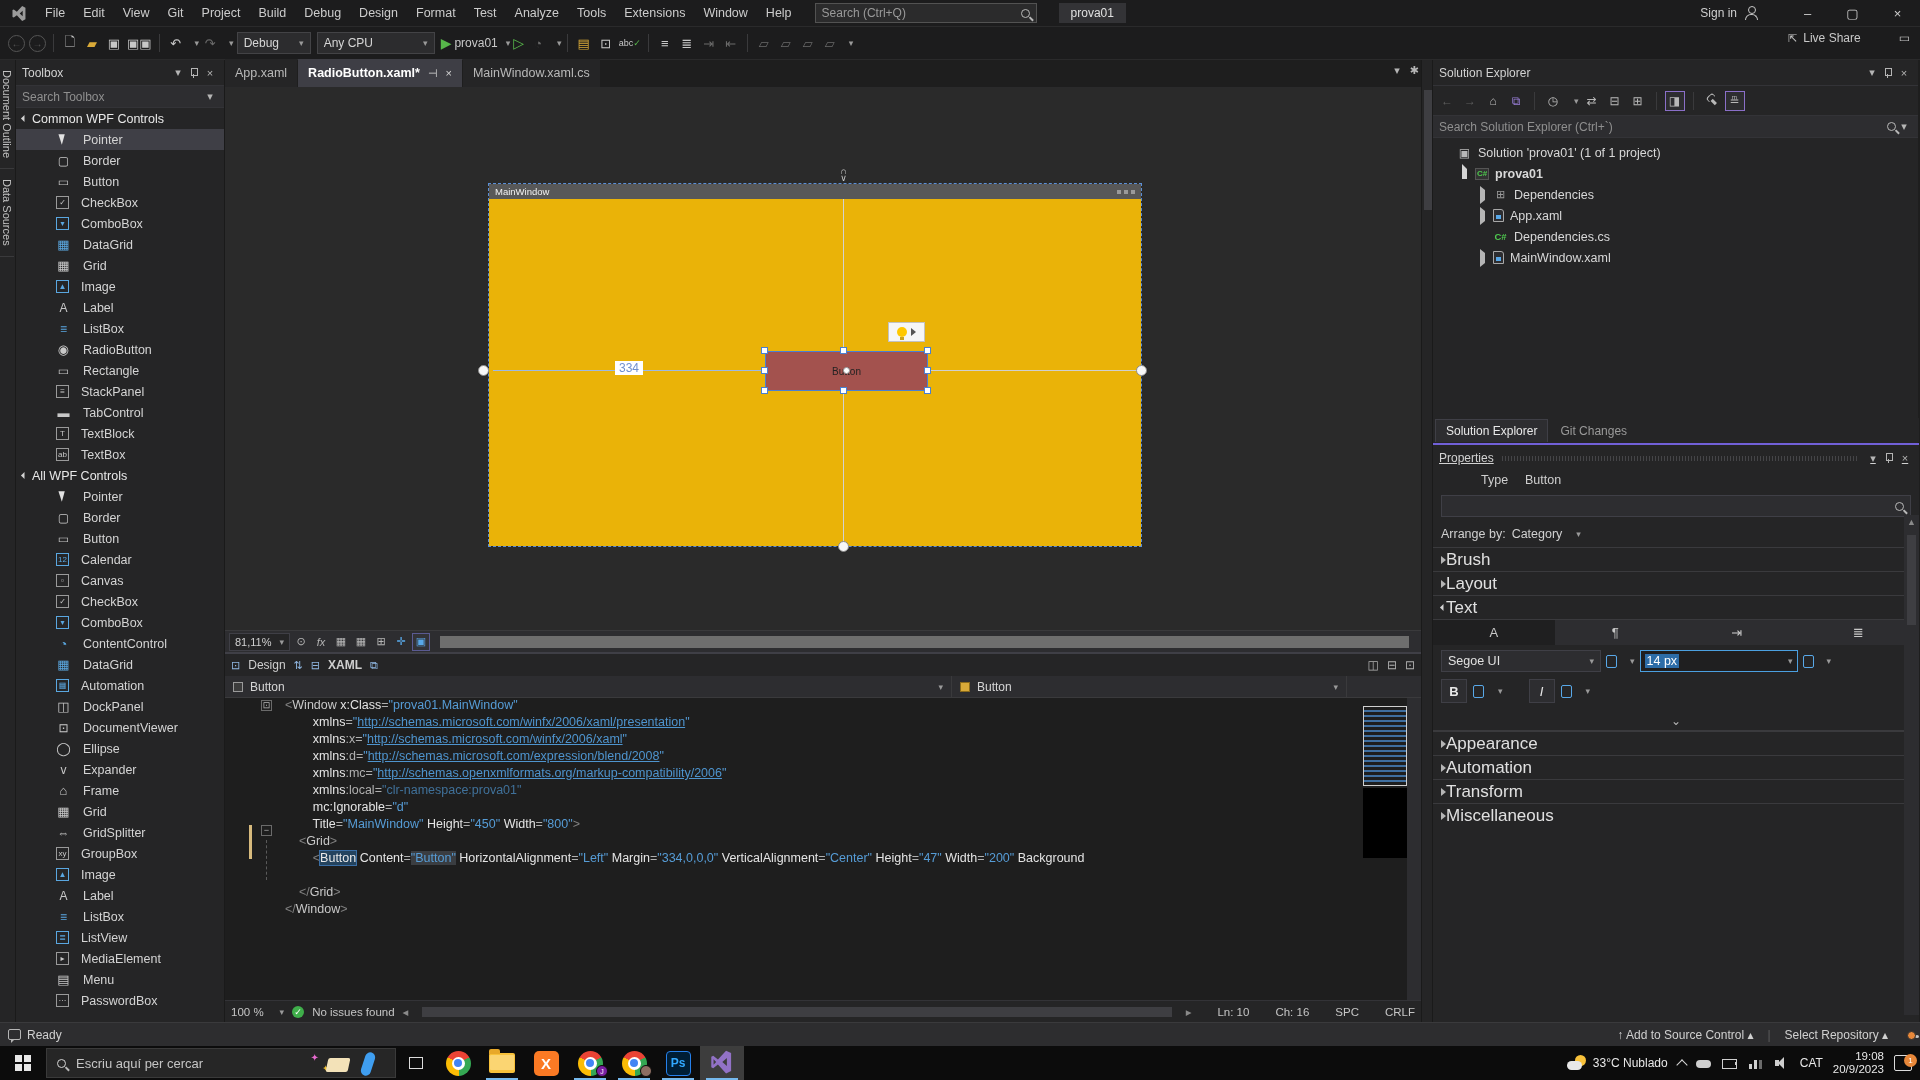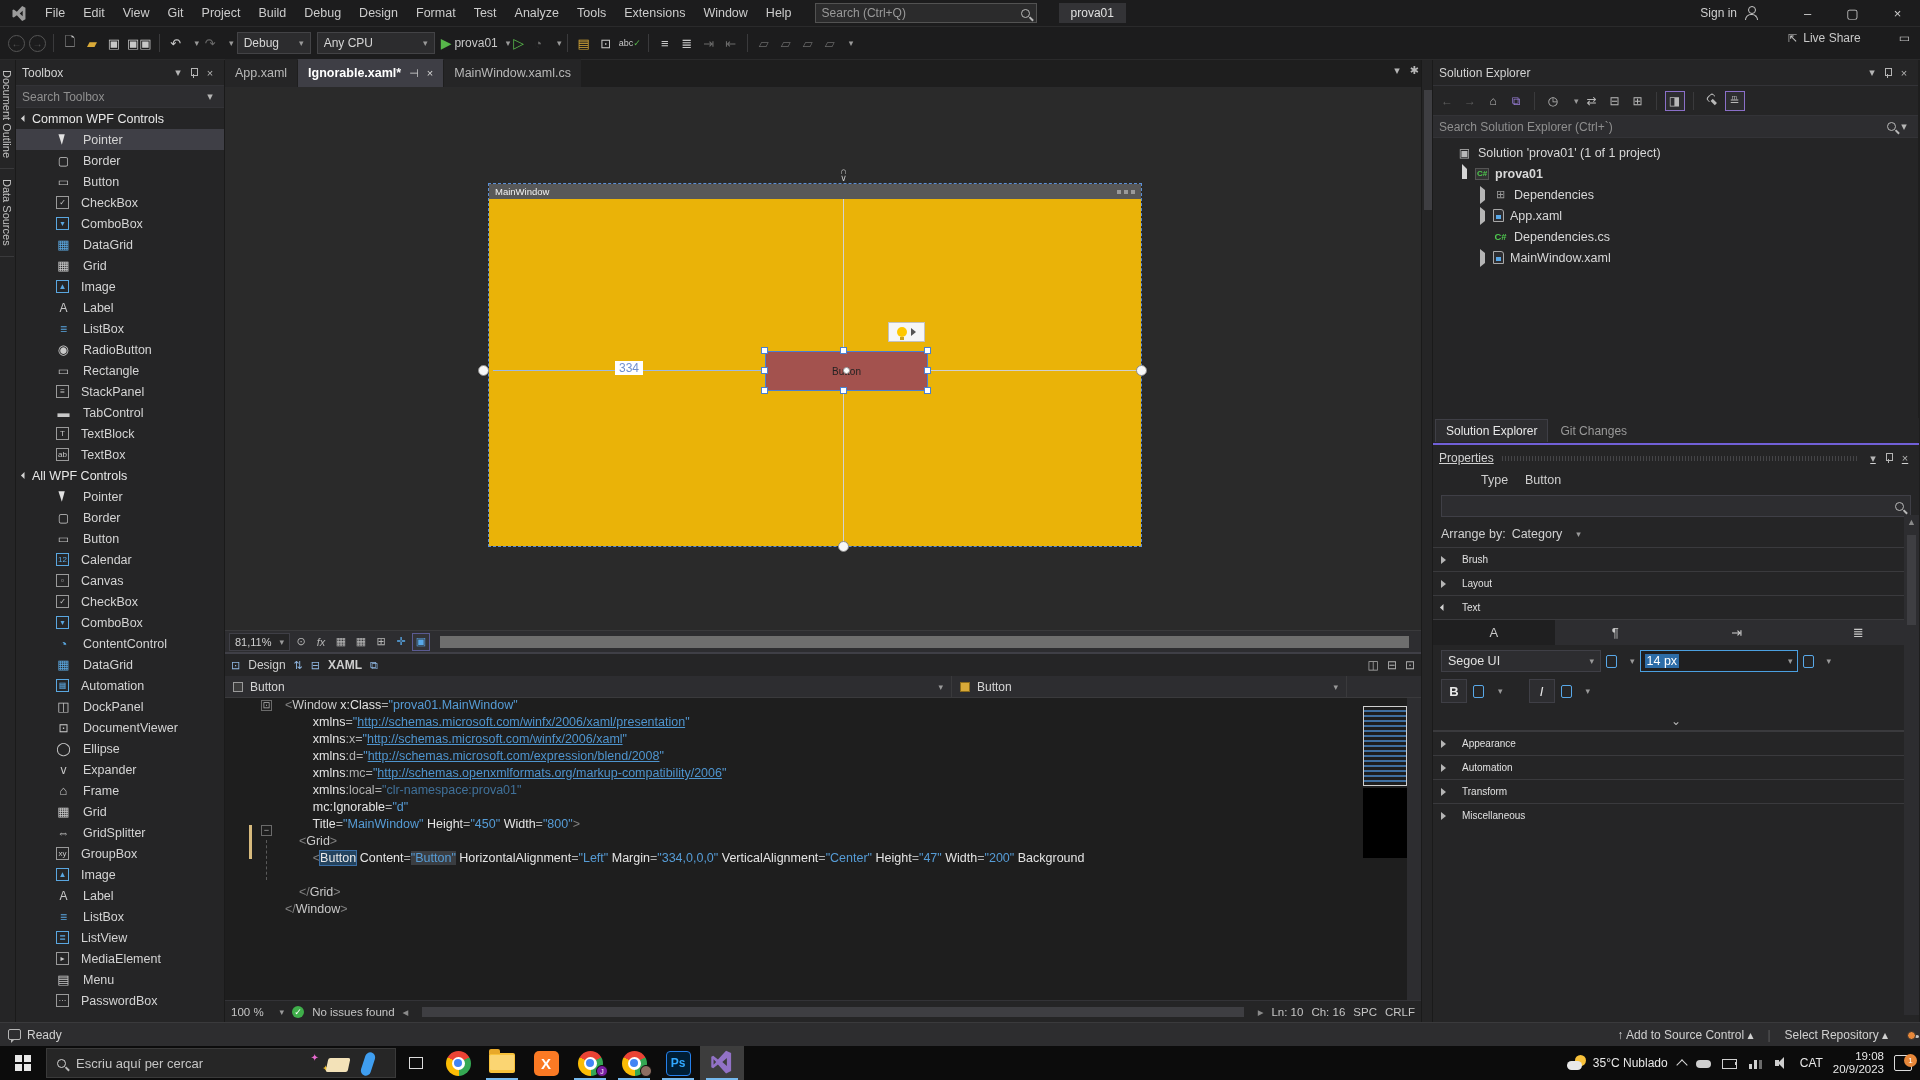--- a/index.html
+++ b/index.html
@@ -118,21 +118,21 @@
   .fold{position:absolute;left:36px;width:11px;height:11px;border:1px solid #6a6a6a;color:#b5b5b5;font-size:9px;line-height:9px;text-align:center;background:#1e1e1e;}
   .foldline{position:absolute;left:41px;top:142px;width:1px;height:40px;border-left:1px dashed #5a5a5a;}
   #minimap{position:absolute;right:14px;top:8px;width:44px;height:230px;}
   #minimap .th{width:44px;height:80px;border:1px solid #d0d0d0;background:repeating-linear-gradient(180deg,#1e1e1e 0 3px,#3f6fa0 3px 5px);}
   #minimap .blk{width:44px;height:70px;background:#000;margin-top:2px;}
   #vrail{position:absolute;right:0;top:0;width:14px;height:302px;background:#2d2d30;}
   
   #estatus{position:absolute;left:0;top:940px;width:1196px;height:22px;background:#252526;border-top:1px solid #333337;display:flex;align-items:center;padding:0 6px;font-size:11.5px;color:#c5c5c5;gap:8px;}
   .okdot{width:12px;height:12px;border-radius:50%;background:#3fae4a;color:#fff;font-size:9px;display:flex;align-items:center;justify-content:center;}
   #hsc{flex:1;height:10px;background:#3e3e42;margin:0 6px;}
-  .est{}
+  .est{margin-left:18px;}
   
   #crail{position:absolute;left:1196px;top:0;width:13px;height:962px;background:#252526;border-left:1px solid #1a1a1a;}
   #crail .thumb{position:absolute;left:2px;top:30px;width:9px;height:120px;background:#3e3e42;}
   
   #right{position:absolute;left:1432px;top:0;width:486px;height:962px;background:#252526;border-left:1px solid #1a1a1a;}
   #se-toolbar{height:30px;display:flex;align-items:center;padding:0 4px;gap:3px;border-bottom:1px solid #333337;}
   .sei{width:20px;height:20px;display:flex;align-items:center;justify-content:center;color:#b8b8b8;font-size:12px;}
   .sei.dim{color:#5f5f5f;}
   .sei.framed{border:1px solid #8a6fc8;background:#2d2d30;}
   .sei.purple{color:#9a7fd8;}
@@ -163,21 +163,21 @@
   .bigbtn-ic::after{content:"";position:absolute;right:-2px;bottom:-3px;border-left:6px solid #e0e0e0;border-top:2px solid transparent;border-bottom:8px solid transparent;transform:rotate(-18deg);}
   .plabel{color:#cfcfcf;font-size:12.5px;width:36px;}
   #name-input{flex:1;height:22px;background:#2d2d30;border:1px solid #3f3f46;color:#e0e0e0;font-size:12.5px;display:flex;align-items:center;padding:0 6px;}
   .sqbtn{width:24px;height:24px;border:1px solid #3f3f46;display:flex;align-items:center;justify-content:center;background:#2d2d30;}
   .sqbtn.sel{border-color:#8a6fc8;}
   .bolt{color:#c8c8c8;font-size:12px;}
   #prow-type{display:flex;align-items:center;padding:2px 8px 6px 48px;gap:8px;font-size:12.5px;color:#cfcfcf;}
   #psearch{margin:2px 8px;height:22px;background:#2d2d30;border:1px solid #3f3f46;display:flex;align-items:center;padding:0 6px;}
   #psearch .sp{flex:1;}
   #arrange{padding:8px 8px 6px 8px;font-size:12.5px;color:#d0d0d0;display:flex;gap:6px;align-items:center;}
-  .psec{height:24px;display:flex;align-items:center;gap:16px;padding-left:8px;border-top:1px solid #3a3a3d;font-size:10px;color:#e0e0e0;}
+  .psec{height:24px;display:flex;align-items:center;gap:0;padding-left:8px;border-top:1px solid #3a3a3d;font-size:17px;color:#e0e0e0;}
   .tri-c{width:0;height:0;border-top:4px solid transparent;border-bottom:4px solid transparent;border-left:5px solid #b5b5b5;}
   .tri-e{width:0;height:0;border-left:5px solid #d4d4d4;border-top:5px solid transparent;transform:rotate(45deg);}
   #text-tabs{display:flex;height:26px;background:#2d2d30;border-top:1px solid #3a3a3d;}
   .ttab{flex:1;display:flex;align-items:center;justify-content:center;color:#c8c8c8;font-size:13px;}
   .ttab.active{background:#1f1f20;}
   #font-row{display:flex;align-items:center;padding:5px 8px;gap:5px;}
   .fcombo{width:160px;height:22px;background:#2d2d30;border:1px solid #3f3f46;display:flex;align-items:center;padding:0 6px;font-size:12.5px;color:#e0e0e0;}
   .mark{width:11px;height:13px;border:1px solid #58a8e8;border-radius:2px;}
   #size-input{width:158px;height:22px;border:1px solid #4ba0e0;background:#1f1f20;display:flex;align-items:center;padding:0 4px;color:#fff;font-size:12.5px;}
   #size-input .selv{background:#2d6da8;padding:0 2px;}
@@ -526,21 +526,21 @@
           </div>
         </div>
     </div>
 
     <div id="center" style="left:225px;margin-left:0;">
       <div id="doc-tabs">
           <div class="dtab">
             <span>App.xaml</span>
           </div>
           <div class="dtab active">
-            <span>Ignorable.xaml*</span>
+            <span>RadioButton.xaml*</span>
             <span class="dpin">⊣</span>
             <span class="x">×</span>
           </div>
           <div class="dtab">
             <span>MainWindow.xaml.cs</span>
           </div>
         </div>
       <div id="tabs-right">
         <span>▾</span>
         <span>✱</span>
@@ -880,21 +880,21 @@
         </div>
         <div class="appbtn running active">
           <span><svg width="26" height="26" viewBox="0 0 16 16">
               <path d="M10.5 1 5.5 6.4 2.6 4.2 1.4 4.8v6.4l1.2.6 2.9-2.2 5 5.4 3.1-1.5v-11L10.5 1zM11 5.5v5L8.2 8 11 5.5zM2.8 9.7V6.3L4.4 8 2.8 9.7z" fill="#9272c6"></path>
             </svg></span>
         </div>
       </div>
     <div id="tray">
       <span class="weather">
         <span class="wic"></span>
-        <span><span>35°C</span> <span>Nublado</span></span>
+        <span><span>33°C</span> <span>Nublado</span></span>
       </span>
       <span class="chev-up"></span>
       <span class="tico cloudic"></span>
       <span class="tico batic"></span>
       <span class="tico sigic"></span>
       <span class="tico spkic"></span>
       <span>CAT</span>
       <span id="clock">
         <span>19:08</span><br><span>20/9/2023</span>
       </span>

